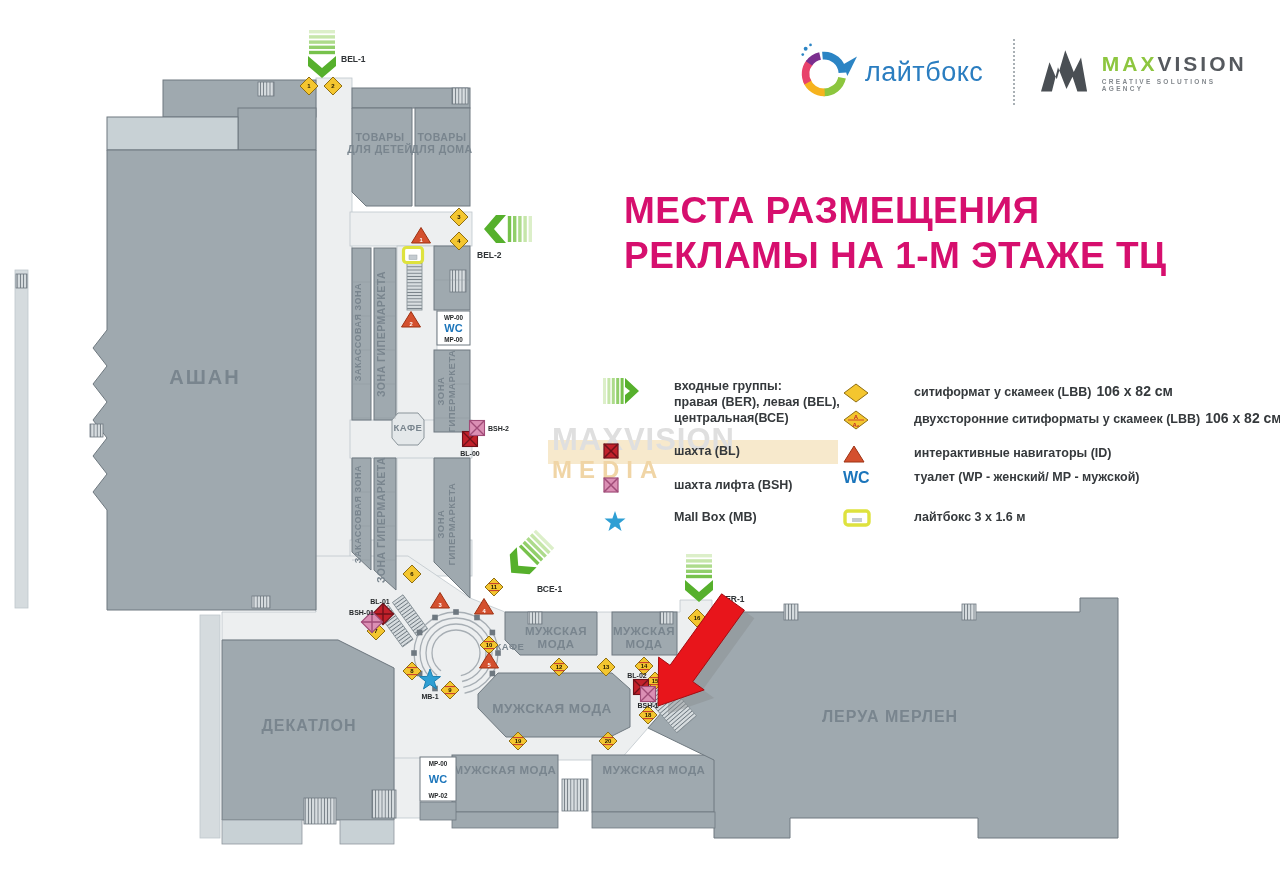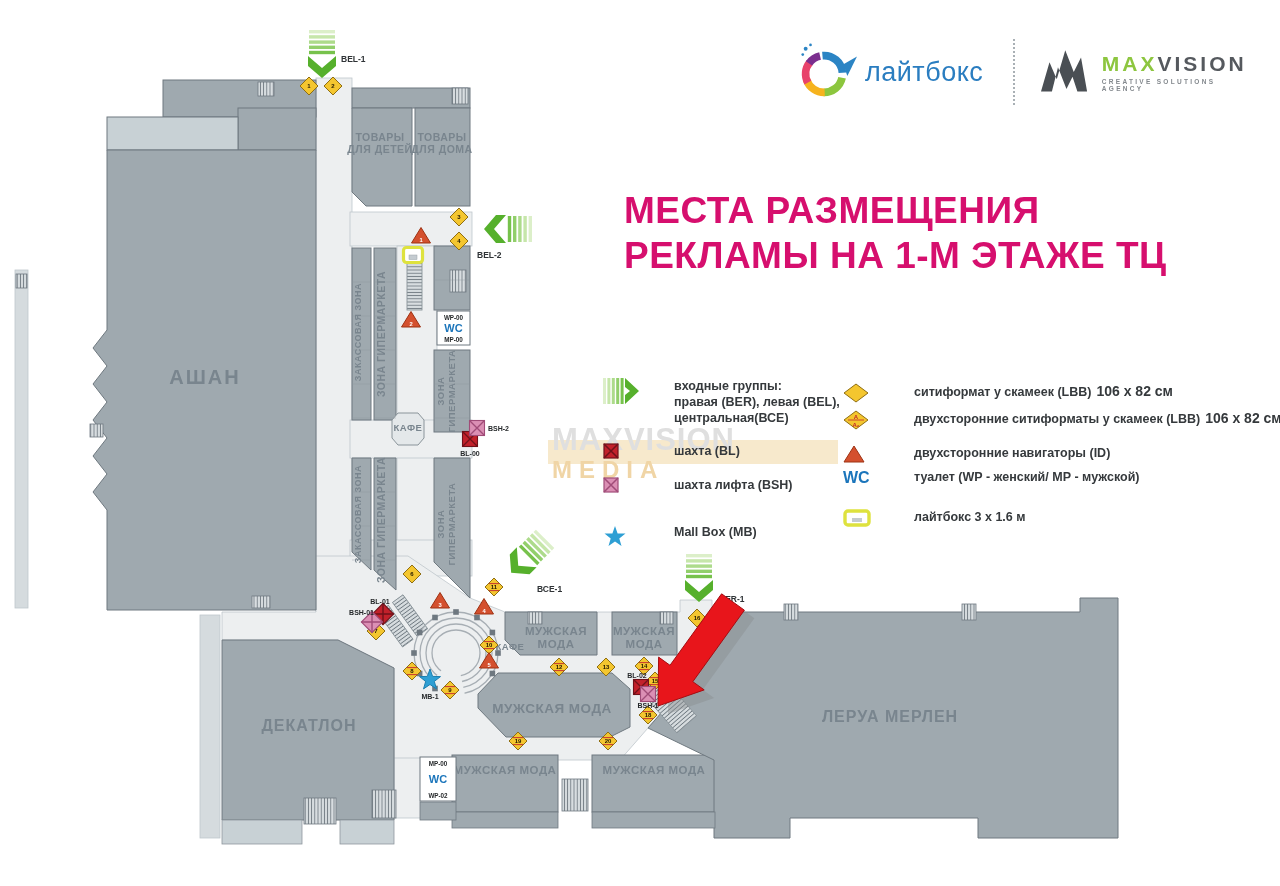--- a/index.html
+++ b/index.html
@@ -477,21 +477,21 @@
       </div>
       <div class="lrow" style="left: 603px; top: 477px;">
         <span class="ic">
           <svg width="16" height="16" viewBox="0 0 16 16">
     <rect x="1" y="1" width="14" height="14" fill="#DB8FB4" stroke="#A04C78" stroke-width="1.2"></rect>
     <path d="M1,1 L15,15 M15,1 L1,15" stroke="#A04C78" stroke-width="1.5"></path>
           </svg>
         </span>
     <span class="tx">шахта лифта (BSH)</span>
       </div>
-      <div class="lrow" style="left: 603px; top: 524px;">
+      <div class="lrow" style="left: 603px; top: 509px;">
         <span class="ic">
           <svg width="24" height="24" viewBox="0 0 24 24">
     <polygon points="12.0,2.0 14.6,9.4 22.5,9.6 16.3,14.4 18.5,21.9 12.0,17.5 5.5,21.9 7.7,14.4 1.5,9.6 9.4,9.4" fill="#2E9FD4"></polygon>
           </svg>
         </span>
     <span class="tx">Mall Box (MB)</span>
       </div>
     </div>
   <div id="legend-right">
       <div class="lrow" style="left: 843px; top: 383px;">
@@ -512,21 +512,21 @@
           </svg>
         </span>
     <span class="tx">двухсторонние ситиформаты у скамеек (LBB)<span class="sfx">106 x 82 см</span></span>
       </div>
       <div class="lrow" style="left: 843px; top: 445px;">
         <span class="ic">
           <svg width="22" height="18" viewBox="0 0 22 18">
     <path d="M11,1 L21,17 L1,17 Z" fill="#D4502E" stroke="#9E3213"></path>
           </svg>
         </span>
-    <span class="tx">двухсторонние навигаторы (ID)</span>
+    <span class="tx">интерактивные навигаторы (ID)</span>
       </div>
       <div class="lrow" style="left: 843px; top: 469px;">
         <span class="ic">
           <span class="wc-glyph">WC</span>
         </span>
     <span class="tx">туалет (WP - женский/ МР - мужской)</span>
       </div>
       <div class="lrow" style="left: 843px; top: 509px;">
         <span class="ic">
           <svg width="28" height="18" viewBox="0 0 28 18">

